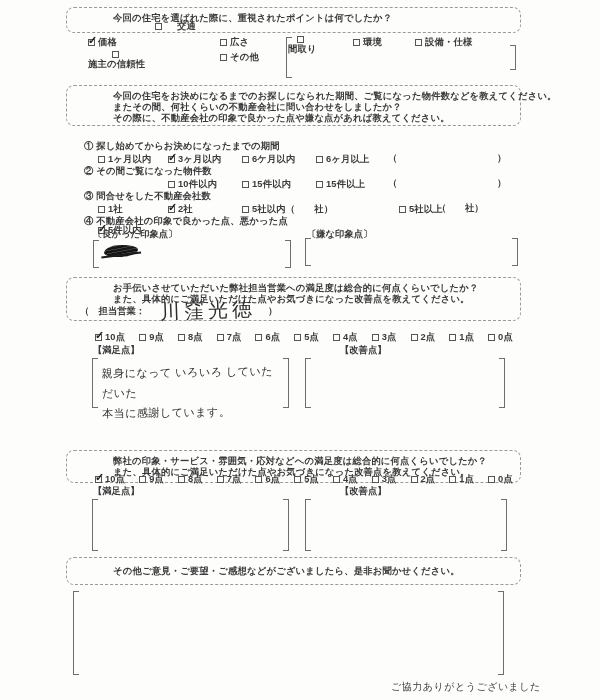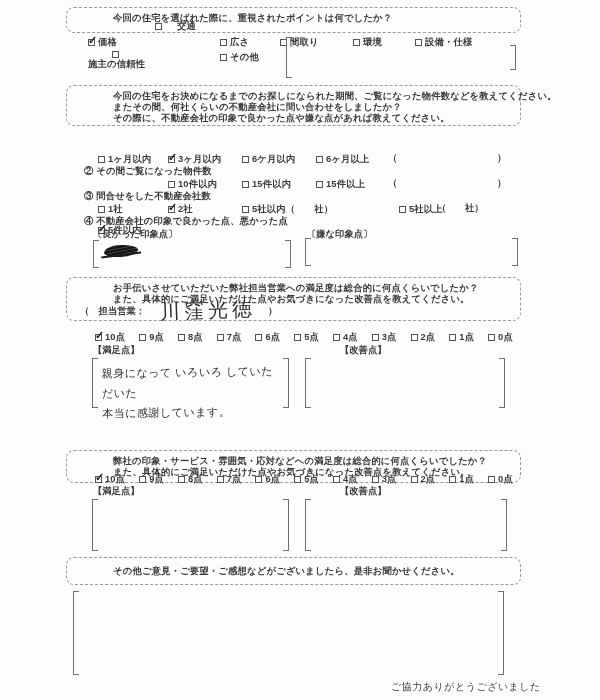--- a/index.html
+++ b/index.html
@@ -101,21 +101,21 @@
     <span>価格</span>
   </div>
   <div class="opt" style="left:155px; top:20px;gap:12px;">
     <span class="box"></span>
     <span>交通</span>
   </div>
   <div class="opt" style="left:220px; top:36px;">
     <span class="box"></span>
     <span>広さ</span>
   </div>
-  <div class="opt" style="left:280px; top:36px;">
+  <div class="opt" style="left:288px; top:36px;flex-direction:column;">
     <span class="box"></span>
     <span>間取り</span>
   </div>
   <div class="opt" style="left:353px; top:36px;">
     <span class="box"></span>
     <span>環境</span>
   </div>
   <div class="opt" style="left:415px; top:36px;">
     <span class="box"></span>
     <span>設備・仕様</span>
@@ -130,20 +130,21 @@
   </div>
   <div class="brk brk-l" style="left:286px; top:37px; height:41px;"></div>
   <div class="brk brk-r" style="left:510px; top:45px; height:25px;"></div>
 
   <div class="dbox" style="left:66px; top:85px; width:455px; height:41px;">
     <div>今回の住宅をお決めになるまでのお探しになられた期間、ご覧になった物件数などを教えてください。</div>
     <div>またその間、何社くらいの不動産会社に問い合わせをしましたか？</div>
     <div>その際に、不動産会社の印象で良かった点や嫌な点があれば教えてください。</div>
   </div>
 
+  <div class="qtitle" style="left:84px; top:140px;">① 探し始めてからお決めになったまでの期間</div>
   <div class="opt" style="left:98px; top:153px;">
     <span class="box"></span>
     <span>1ヶ月以内</span>
   </div>
   <div class="opt checked" style="left:168px; top:153px;">
     <span class="box"></span>
     <span>3ヶ月以内</span>
   </div>
   <div class="opt" style="left:242px; top:153px;">
     <span class="box"></span>

